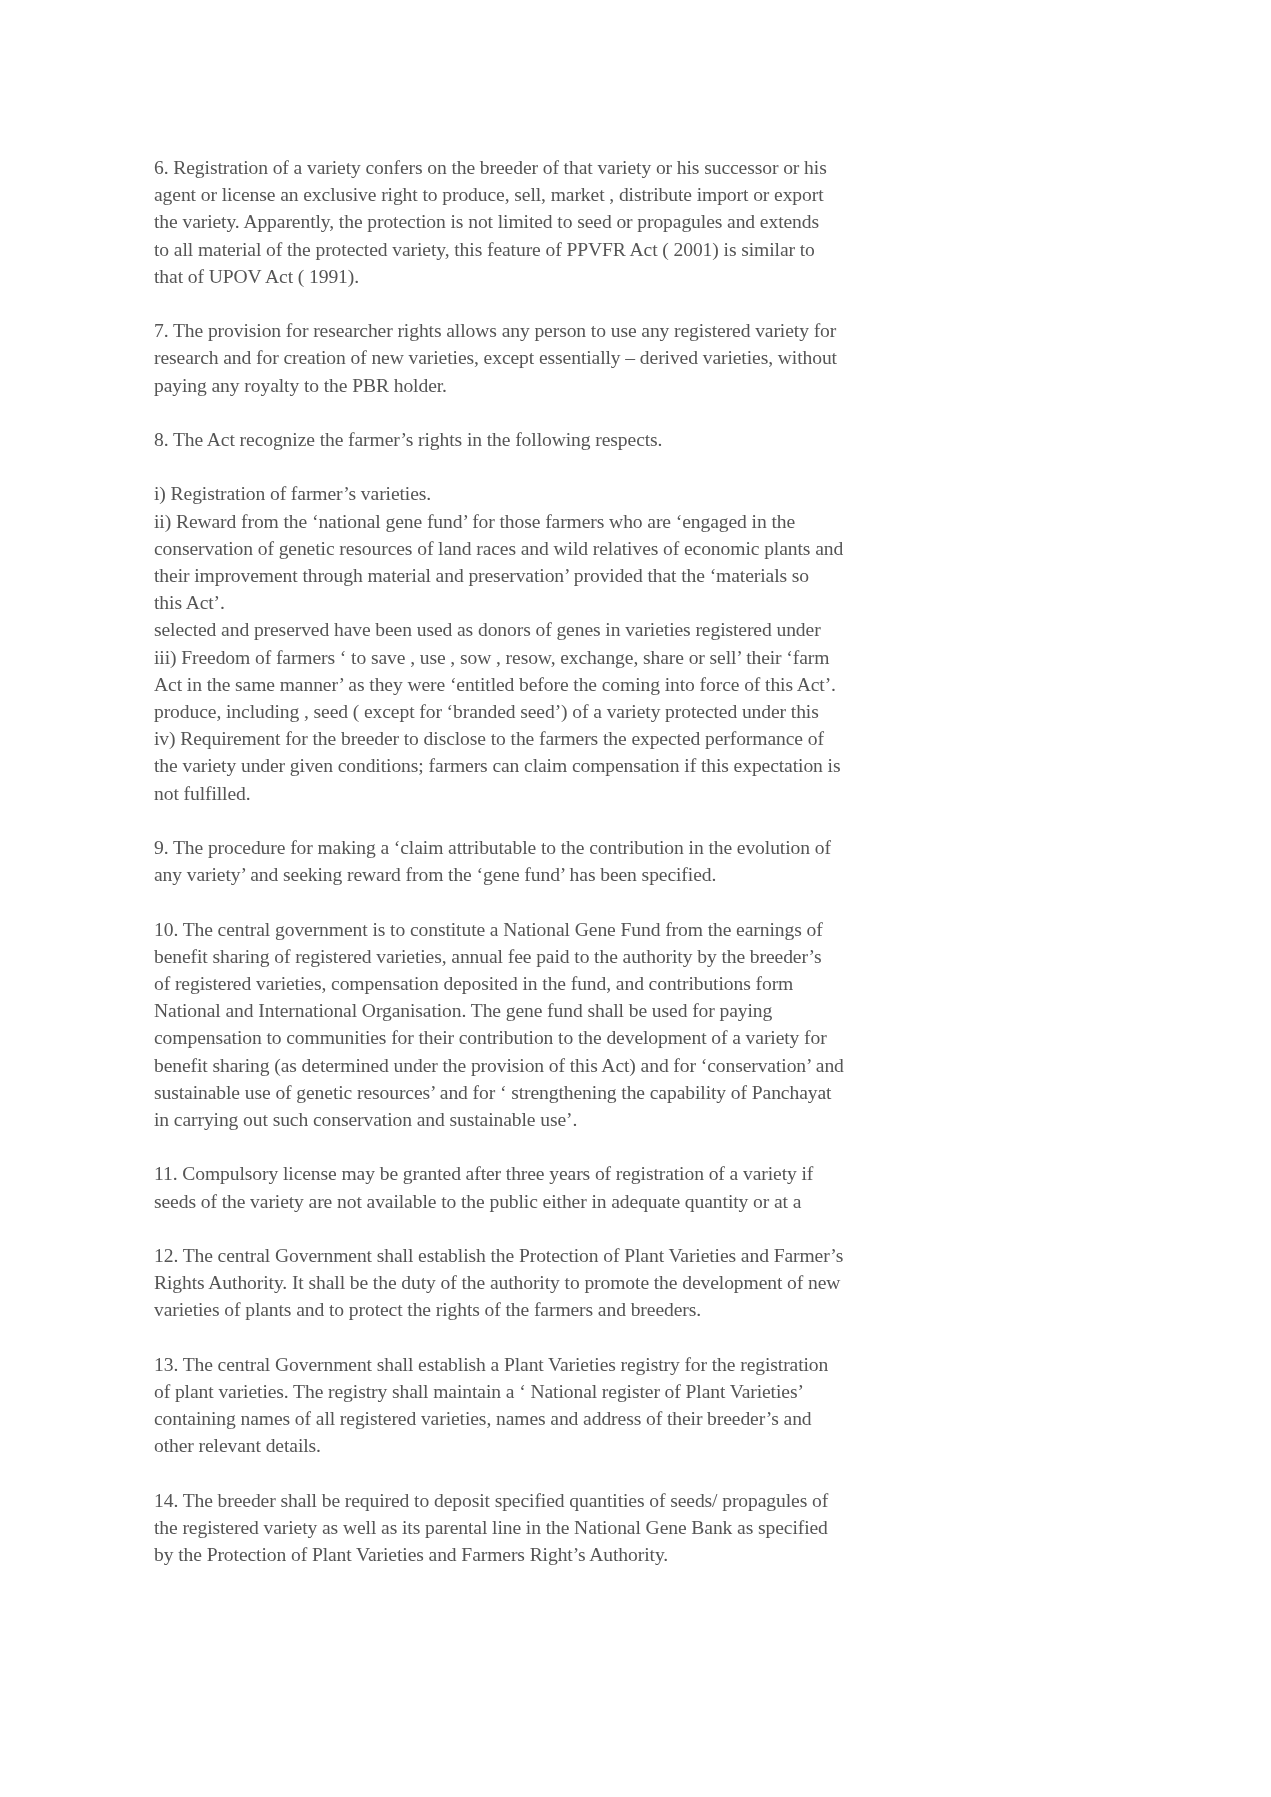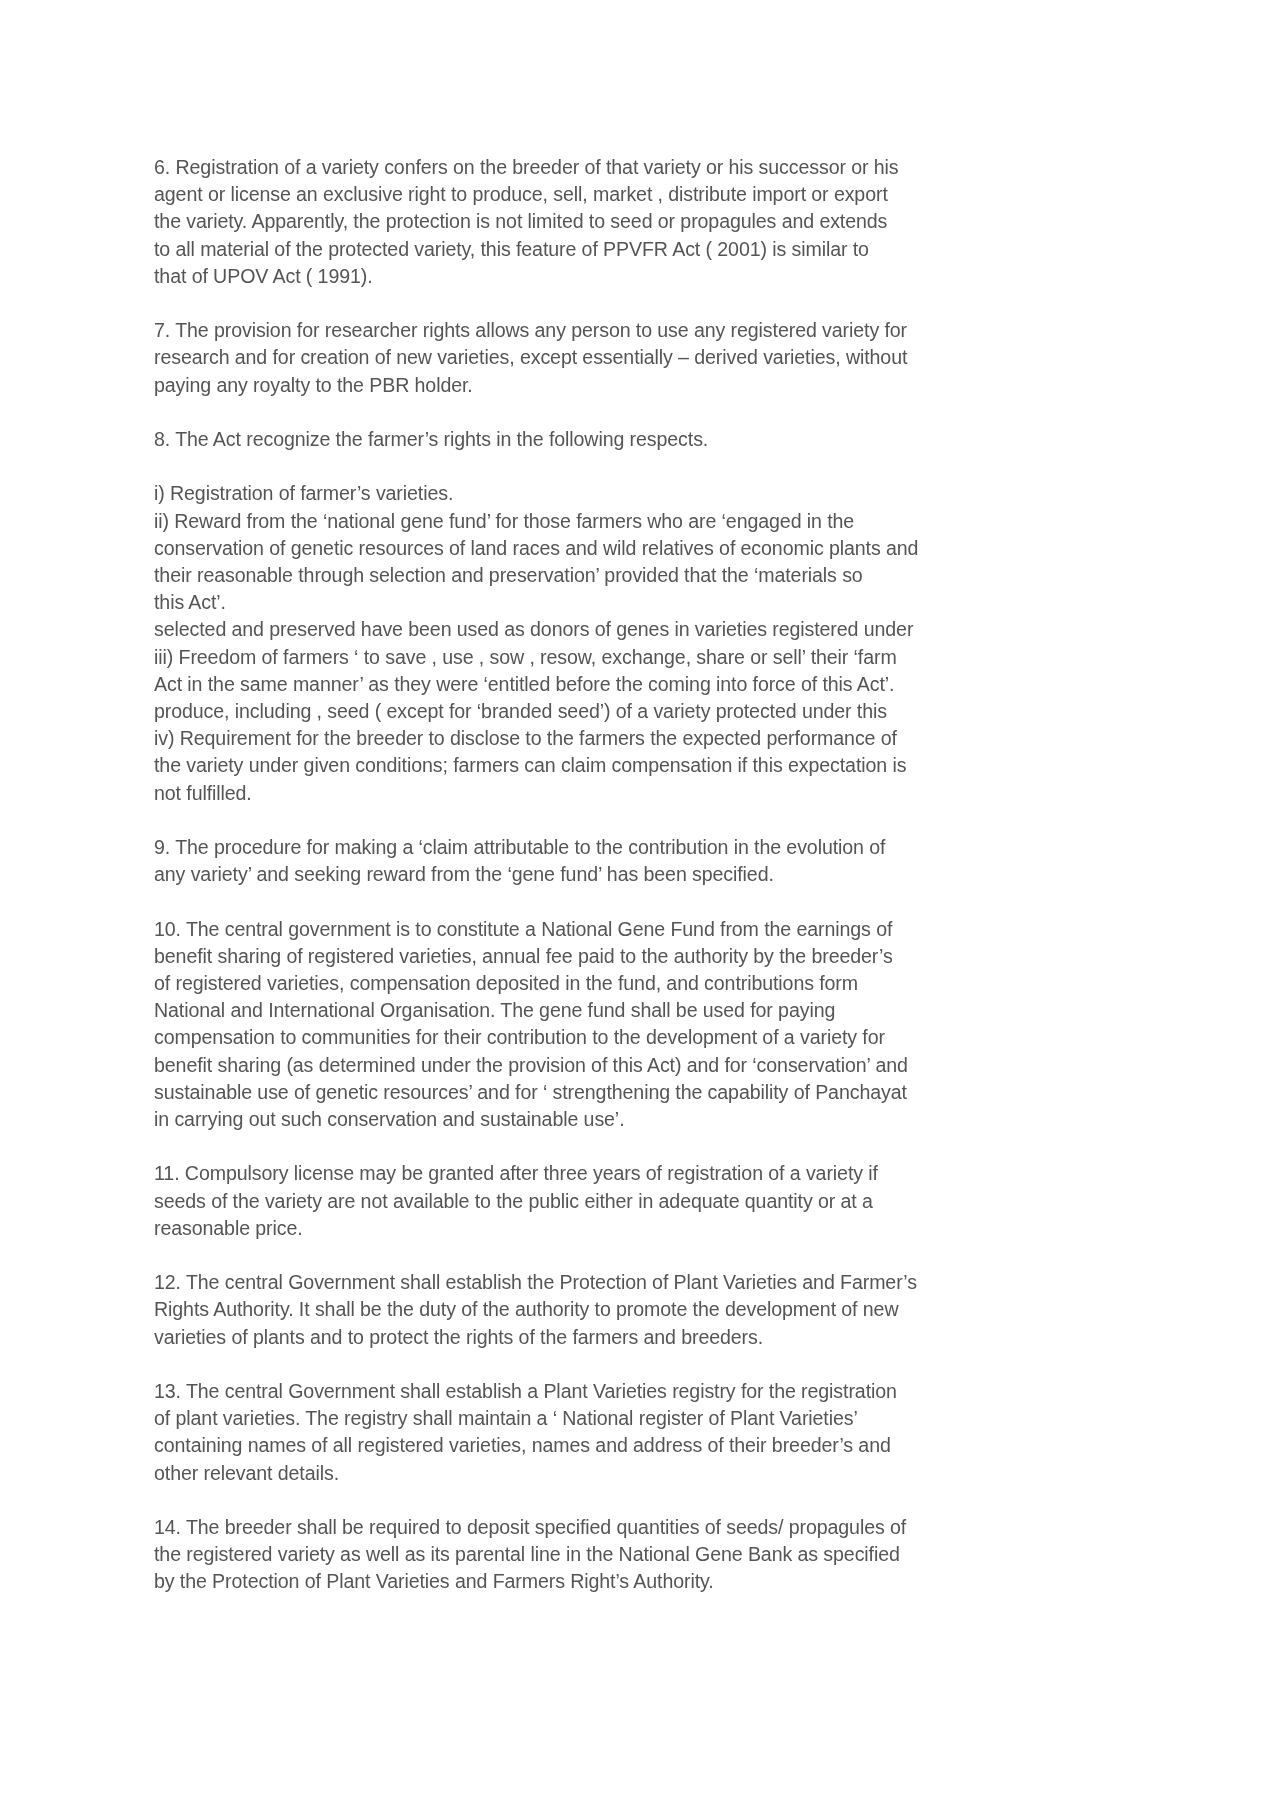--- a/index.html
+++ b/index.html
@@ -11,21 +11,21 @@
       width: 1271px;
       height: 1797px;
       position: relative;
       overflow: hidden;
     }
     .page {
       position: absolute;
       left: 154px;
       top: 154px;
       width: 1000px;
-      font-family: Liberation Sans, sans-serif;
+      font-family: Liberation Serif, serif;
       font-size: 19.6px;
       line-height: 27.2px;
       color: #555555;
       letter-spacing: -0.1px;
     }
     .para {
       margin: 0 0 27.2px 0;
     }
     .para.tight {
       margin-bottom: 4px;
@@ -55,21 +55,21 @@
   </p>
 
   <p class="para">
     <span class="line">8. The Act recognize the farmer’s rights in the following respects.</span>
   </p>
 
   <p class="para">
     <span class="line">i) Registration of farmer’s varieties.</span>
     <span class="line">ii) Reward from the ‘national gene fund’ for those farmers who are ‘engaged in the</span>
     <span class="line">conservation of genetic resources of land races and wild relatives of economic plants and</span>
-    <span class="line">their reasonable through selection and preservation’ provided that the ‘materials so</span>
+    <span class="line">their improvement through material and preservation’ provided that the ‘materials so</span>
     <span class="line">this Act’.</span>
     <span class="line">selected and preserved have been used as donors of genes in varieties registered under</span>
     <span class="line">iii) Freedom of farmers ‘ to save , use , sow , resow, exchange, share or sell’ their ‘farm</span>
     <span class="line">Act in the same manner’ as they were ‘entitled before the coming into force of this Act’.</span>
     <span class="line">produce, including , seed ( except for ‘branded seed’) of a variety protected under this</span>
     <span class="line">iv) Requirement for the breeder to disclose to the farmers the expected performance of</span>
     <span class="line">the variety under given conditions; farmers can claim compensation if this expectation is</span>
     <span class="line">not fulfilled.</span>
   </p>
 
@@ -85,21 +85,20 @@
     <span class="line">National and International Organisation. The gene fund shall be used for paying</span>
     <span class="line">compensation to communities for their contribution to the development of a variety for</span>
     <span class="line">benefit sharing (as determined under the provision of this Act) and for ‘conservation’ and</span>
     <span class="line">sustainable use of genetic resources’ and for ‘ strengthening the capability of Panchayat</span>
     <span class="line">in carrying out such conservation and sustainable use’.</span>
   </p>
 
   <p class="para">
     <span class="line">11. Compulsory license may be granted after three years of registration of a variety if</span>
     <span class="line">seeds of the variety are not available to the public either in adequate quantity or at a</span>
-    <span class="line">reasonable price.</span>
   </p>
 
   <p class="para">
     <span class="line">12. The central Government shall establish the Protection of Plant Varieties and Farmer’s</span>
     <span class="line">Rights Authority. It shall be the duty of the authority to promote the development of new</span>
     <span class="line">varieties of plants and to protect the rights of the farmers and breeders.</span>
   </p>
 
   <p class="para">
     <span class="line">13. The central Government shall establish a Plant Varieties registry for the registration</span>

